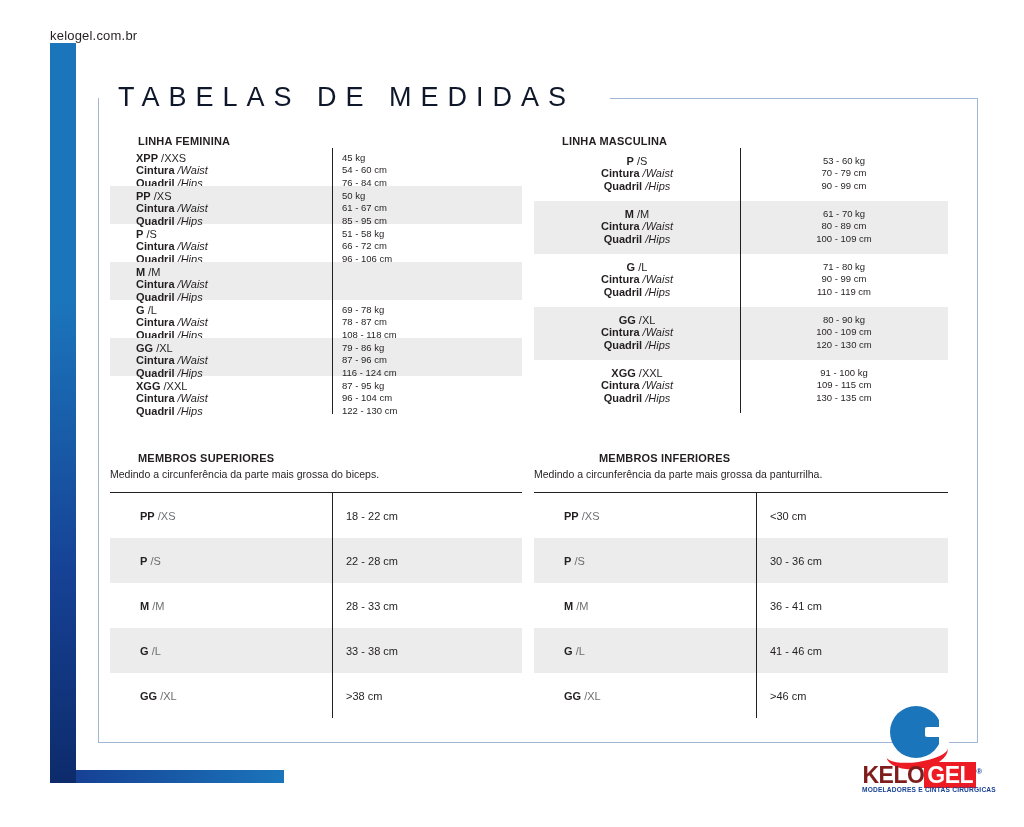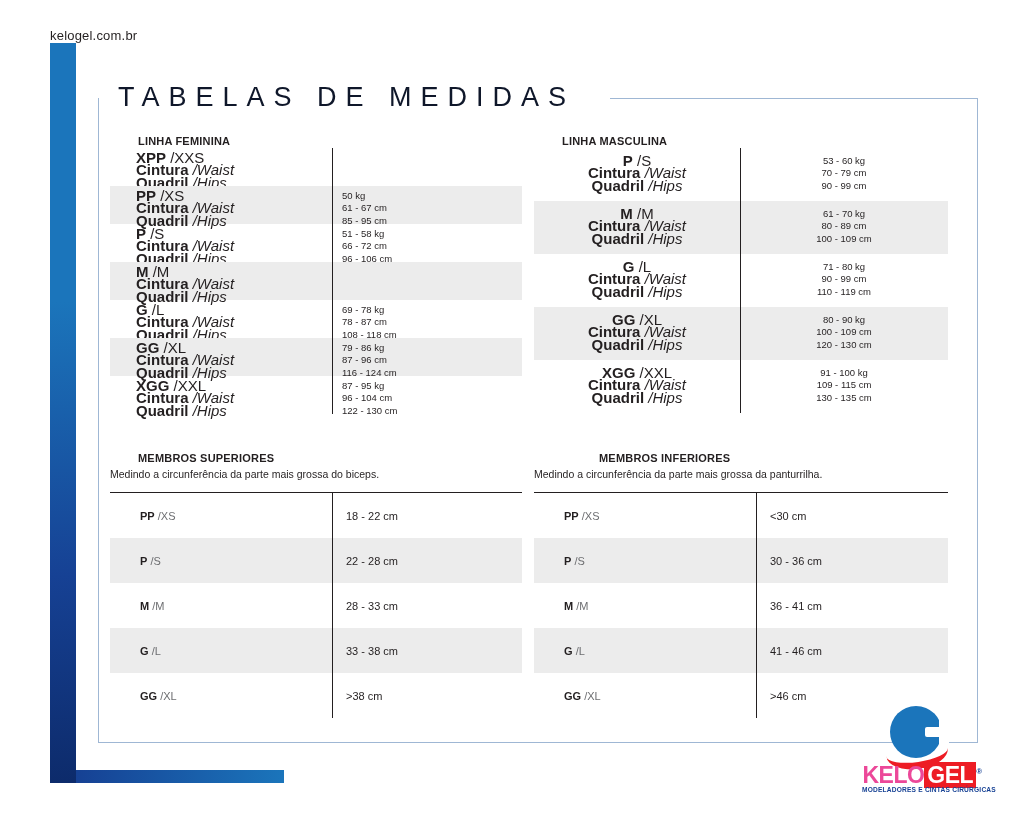--- a/index.html
+++ b/index.html
@@ -99,21 +99,21 @@
     display: flex;
     align-items: stretch;
     position: relative;
   }
   .srow.alt {
     background: #ececec;
   }
   .scell-left {
     box-sizing: border-box;
     padding: 4px 0 5px 26px;
-    font-size: 15px;
+    font-size: 11px;
     line-height: 12.3px;
     color: #231f20;
   }
   .scell-right {
     box-sizing: border-box;
     padding: 4px 0 5px 10px;
     font-size: 9.5px;
     line-height: 12.3px;
     color: #231f20;
   }
@@ -222,21 +222,21 @@
     position: absolute;
     left: 0;
     top: 56px;
     width: 120px;
     text-align: center;
     font-size: 23px;
     font-weight: bold;
     letter-spacing: -0.5px;
     white-space: nowrap;
   }
-  .logo-kelo { color: #ec4899; }
+  .logo-kelo { color: #7f1d1d; }
   .logo-gel {
     color: #ffffff;
     background: #ed1c24;
     padding: 0 3px;
   }
   .logo-reg {
     font-size: 8px;
     vertical-align: super;
     color: #164194;
     font-weight: bold;
@@ -270,20 +270,25 @@
   <div class="title">TABELAS DE MEDIDAS</div>
 
   <div class="sec-head" style="left:110px; top:135px;">LINHA FEMININA</div>
   <div class="sizetable" id="tbl-feminina" style="left:110px; top:148px; width:412px;">
       <div class="srow" style="height: 38px;">
         <div class="scell-left" style="width: 222px;">
           <div><span class="lbl-b">XPP</span> <span class="lbl-n">/XXS</span></div>
           <div><span class="lbl-b">Cintura</span> <span class="lbl-i">/Waist</span></div>
           <div><span class="lbl-b">Quadril</span> <span class="lbl-i">/Hips</span></div>
         </div>
+        <div class="scell-right" style="flex: 1 1 0%;">
+          <div>45 kg</div>
+          <div>54 - 60 cm</div>
+          <div>76 - 84 cm</div>
+        </div>
         <div class="divider" style="left: 222px;"></div>
       </div>
       <div class="srow alt" style="height: 38px;">
         <div class="scell-left" style="width: 222px;">
           <div><span class="lbl-b">PP</span> <span class="lbl-n">/XS</span></div>
           <div><span class="lbl-b">Cintura</span> <span class="lbl-i">/Waist</span></div>
           <div><span class="lbl-b">Quadril</span> <span class="lbl-i">/Hips</span></div>
         </div>
         <div class="scell-right" style="flex: 1 1 0%;">
           <div>50 kg</div>

